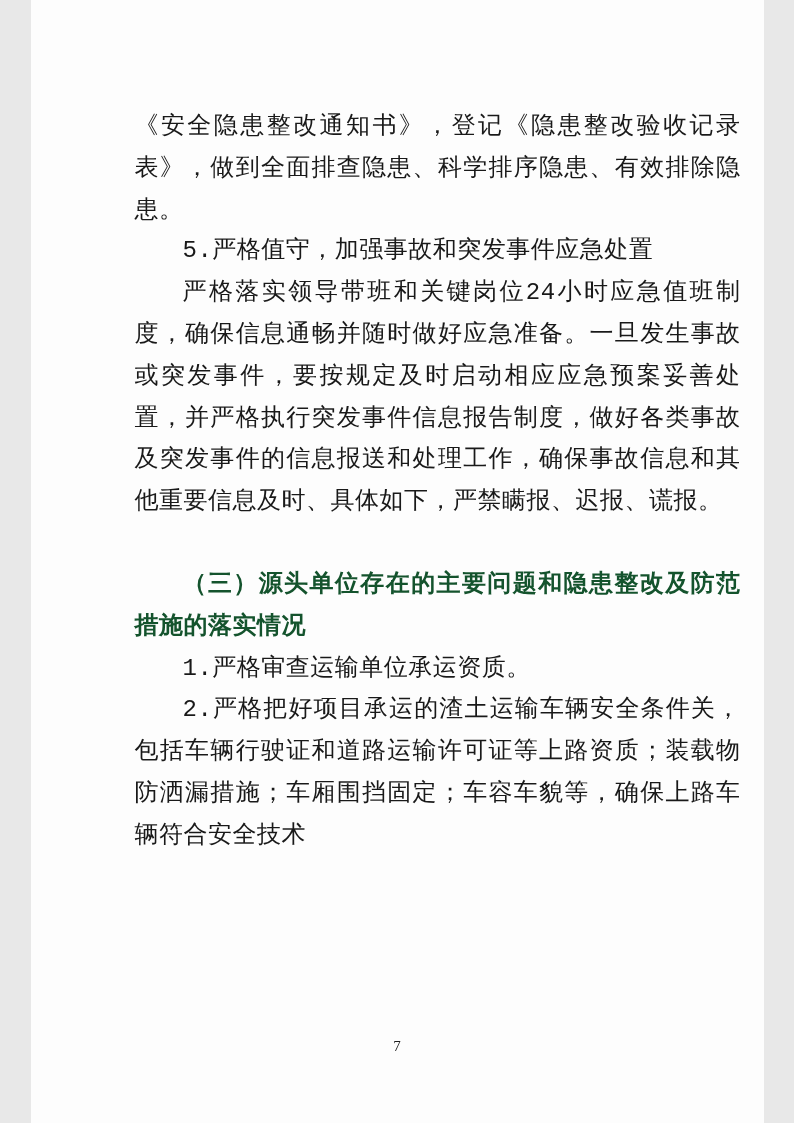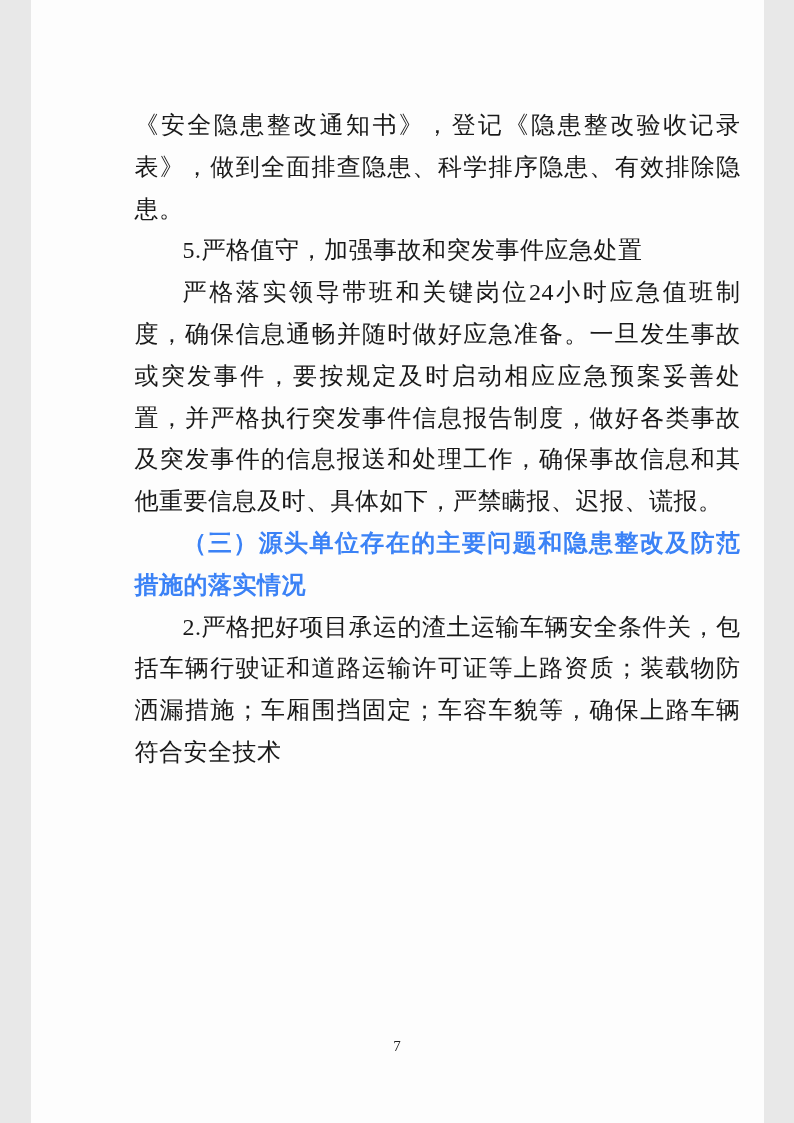--- a/index.html
+++ b/index.html
@@ -27,24 +27,26 @@
     text-align: justify;
     text-justify: inter-character;
     letter-spacing: 0.5px;
   }
   .para {
     margin: 0;
     padding: 0;
   }
   .para.indent {
     text-indent: 2em;
+    font-family: Liberation Mono, monospace;
   }
   .para.heading {
     font-weight: 700;
-    color: #3b82f6;
+    color: #14532d;
+    margin-top: 41px;
   }
   .pagenum {
     position: absolute;
     top: 1036px;
     left: 0;
     width: 100%;
     text-align: center;
     font-size: 15px;
     line-height: 20px;
     color: #1c1c1c;
@@ -53,16 +55,17 @@
 </style>
 </head>
 <body>
 
 <div class="page">
   <div class="content">
       <p class="para">《安全隐患整改通知书》，登记《隐患整改验收记录表》，做到全面排查隐患、科学排序隐患、有效排除隐患。</p>
       <p class="para indent">5.严格值守，加强事故和突发事件应急处置</p>
       <p class="para indent">严格落实领导带班和关键岗位24小时应急值班制度，确保信息通畅并随时做好应急准备。一旦发生事故或突发事件，要按规定及时启动相应应急预案妥善处置，并严格执行突发事件信息报告制度，做好各类事故及突发事件的信息报送和处理工作，确保事故信息和其他重要信息及时、具体如下，严禁瞒报、迟报、谎报。</p>
       <p class="para heading indent">（三）源头单位存在的主要问题和隐患整改及防范措施的落实情况</p>
+      <p class="para indent">1.严格审查运输单位承运资质。</p>
       <p class="para indent">2.严格把好项目承运的渣土运输车辆安全条件关，包括车辆行驶证和道路运输许可证等上路资质；装载物防洒漏措施；车厢围挡固定；车容车貌等，确保上路车辆符合安全技术</p>
     </div>
   <div class="pagenum">7</div>
 </div>
 
 </body></html>

